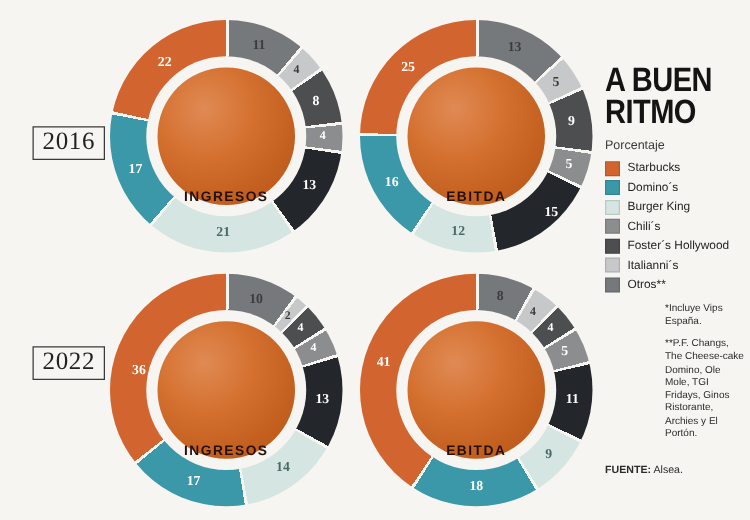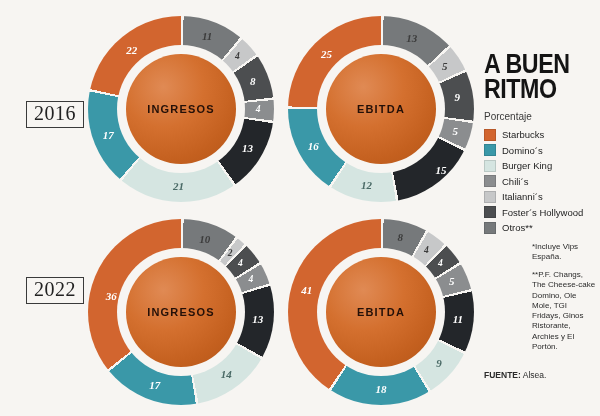--- a/index.html
+++ b/index.html
@@ -37,36 +37,35 @@
     position:absolute;inset:0;border-radius:50%;
   }
   .donut .gap{
     position:absolute;border-radius:50%;
     background:#f7f5f2;
   }
   .donut .hub{
     position:absolute;border-radius:50%;
     background:
       radial-gradient(circle at 34% 30%, #e08a54 0%, #d4702f 38%, #c4601f 70%, #b35518 100%);
-    display:flex;align-items:center;justify-content:center;
+    display:flex;align-items:flex-end;justify-content:center;
   }
   .hub-label{
     font-size:11px;font-weight:bold;letter-spacing:1.2px;
     color:#241008;
     font-family:"Liberation Sans", sans-serif;
   }
   .seg-label{
     position:absolute;
     font-size:11px;
     font-weight:bold;
     transform:translate(-50%,-50%);
     white-space:nowrap;
     pointer-events:none;
     font-family:"Liberation Serif", serif;
-    font-style:italic;
   }
 
   
   #chart-2016-ingresos{left:88px;top:16px;width:186px;height:186px;}
   #chart-2016-ebitda  {left:288px;top:16px;width:186px;height:186px;}
   #chart-2022-ingresos{left:88px;top:219px;width:186px;height:186px;}
   #chart-2022-ebitda  {left:288px;top:219px;width:186px;height:186px;}
 
   
   #right-col{
@@ -200,26 +199,26 @@
         </div>
         <div class="legend-item">
           <span class="legend-swatch" style="background: rgb(213, 229, 225);"></span>
           <span class="legend-text">Burger King</span>
         </div>
         <div class="legend-item">
           <span class="legend-swatch" style="background: rgb(139, 141, 143);"></span>
           <span class="legend-text">Chili´s</span>
         </div>
         <div class="legend-item">
+          <span class="legend-swatch" style="background: rgb(76, 78, 80);"></span>
+          <span class="legend-text">Foster´s Hollywood</span>
+        </div>
+        <div class="legend-item">
           <span class="legend-swatch" style="background: rgb(199, 200, 201);"></span>
           <span class="legend-text">Italianni´s</span>
-        </div>
-        <div class="legend-item">
-          <span class="legend-swatch" style="background: rgb(76, 78, 80);"></span>
-          <span class="legend-text">Foster´s Hollywood</span>
         </div>
         <div class="legend-item">
           <span class="legend-swatch" style="background: rgb(118, 121, 123);"></span>
           <span class="legend-text">Otros**</span>
         </div>
       </div>
     <div class="footnote">*Incluye Vips España.</div>
     <div class="footnote">**P.F. Changs, The Cheese-cake Domino, Ole Mole, TGI Fridays, Ginos Ristorante, Archies y El Portón.</div>
   </div>
 

